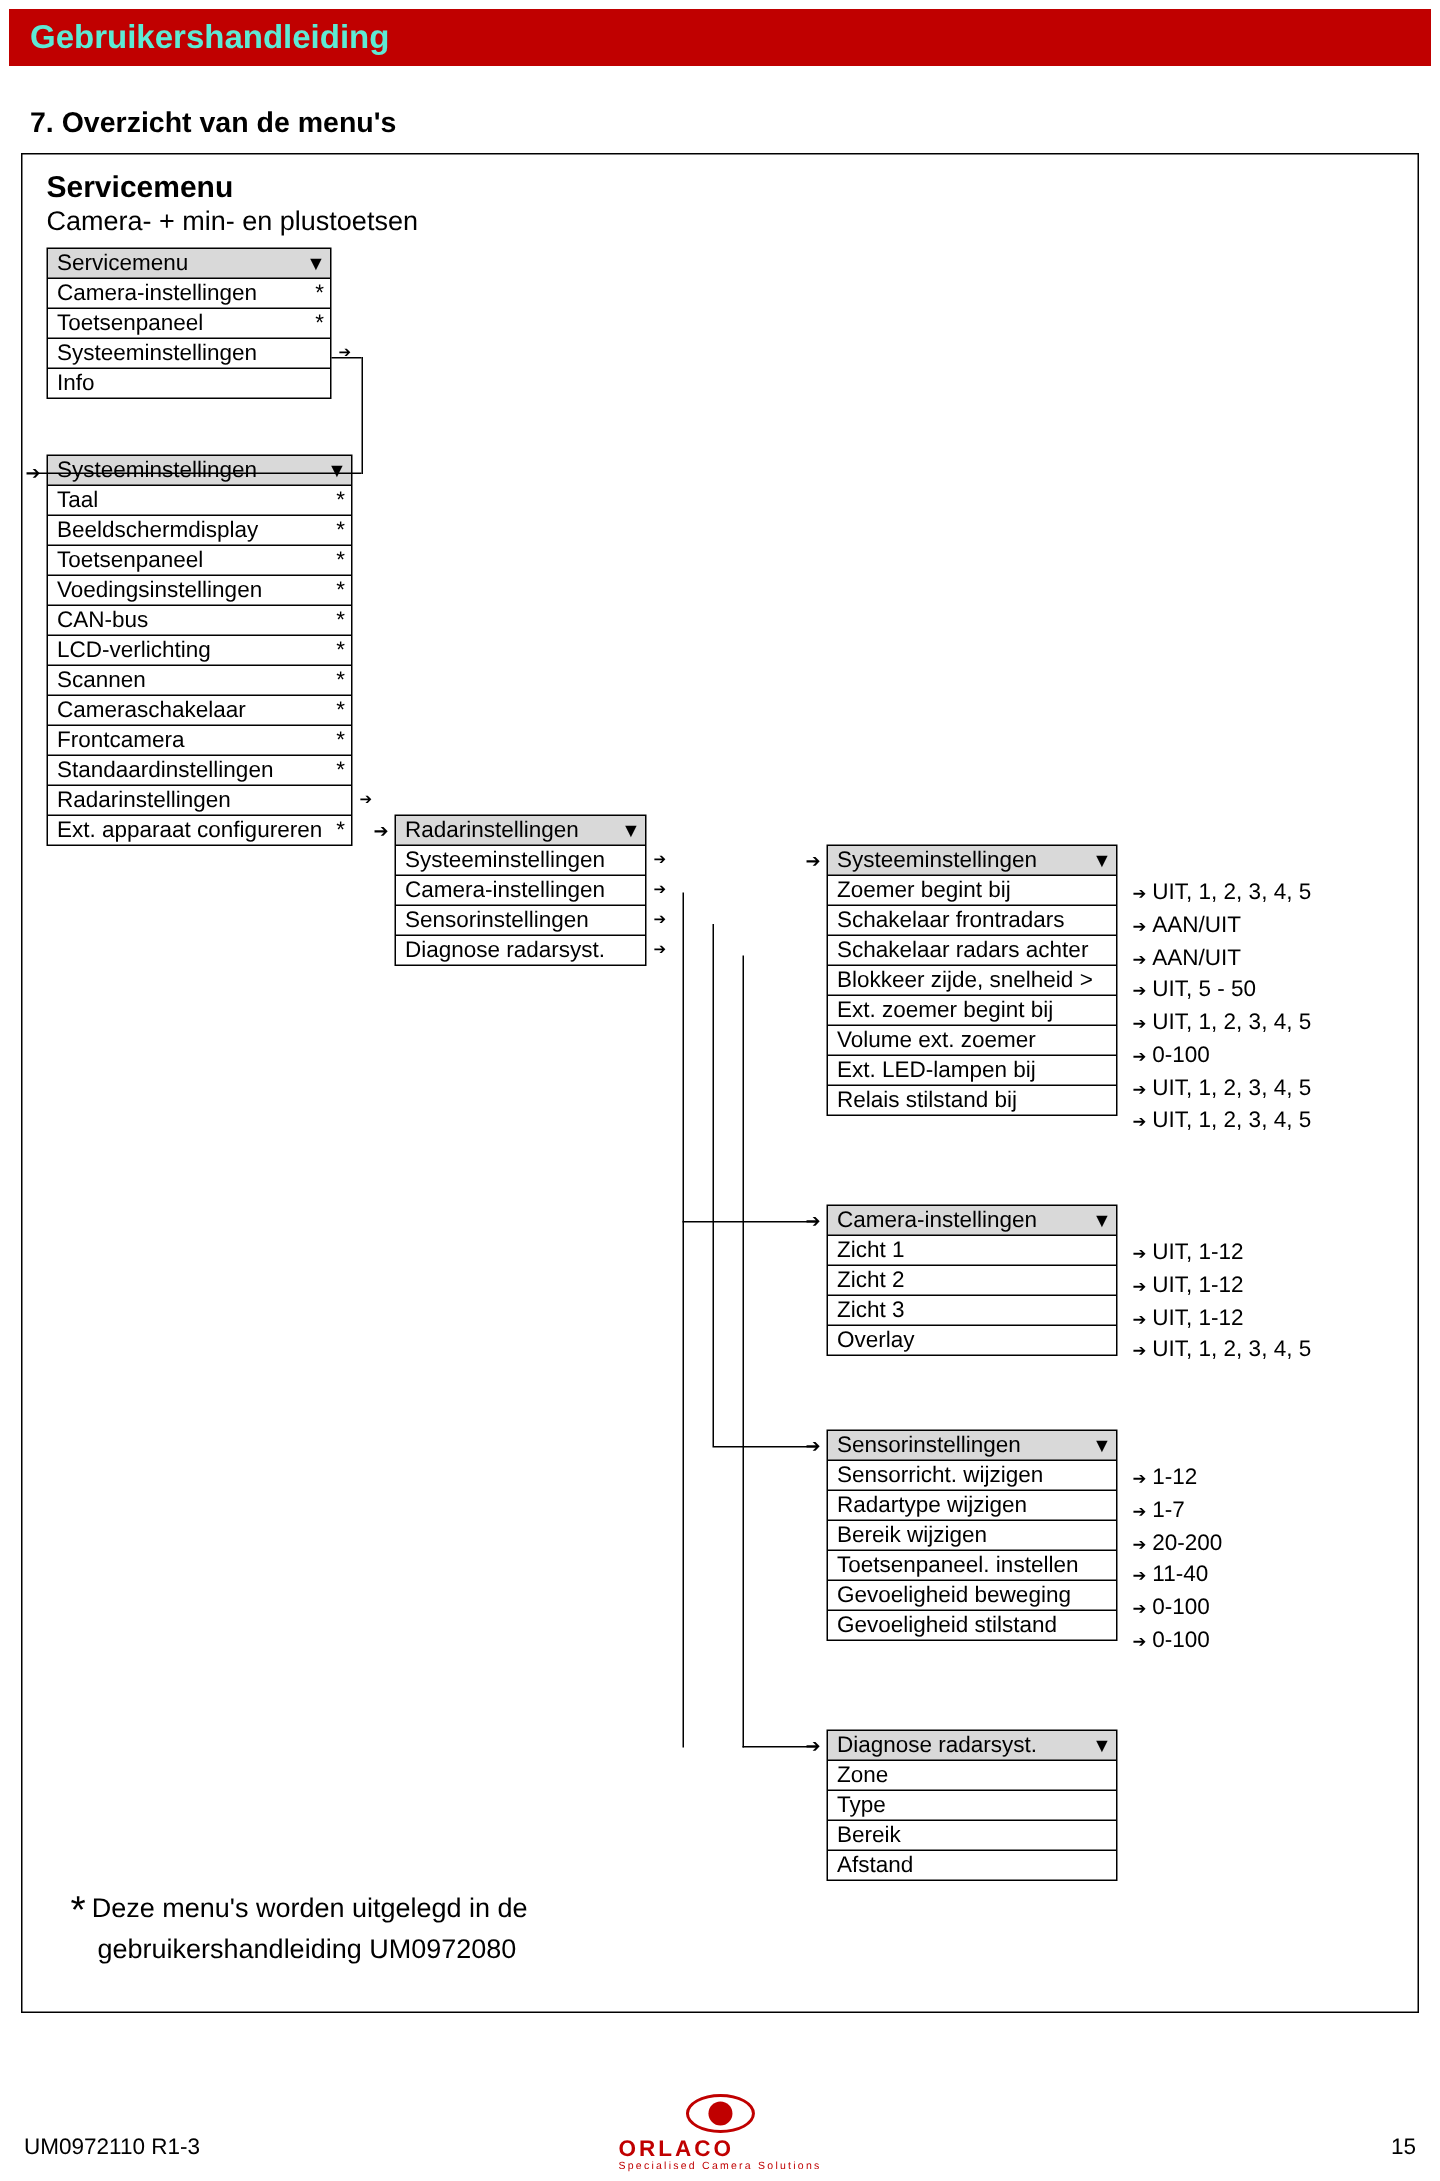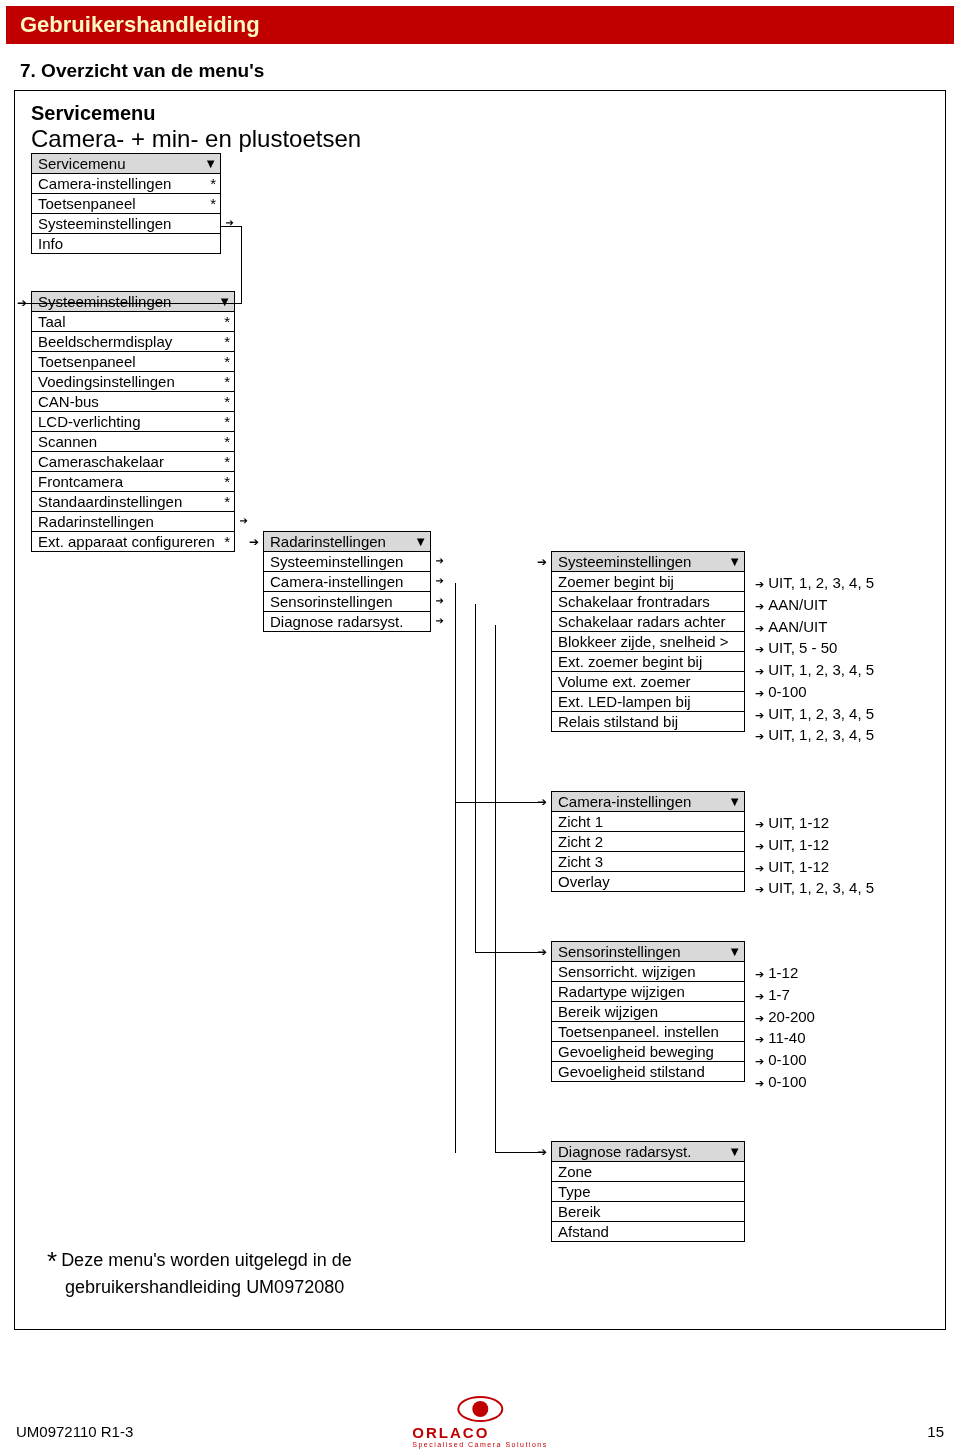--- a/index.html
+++ b/index.html
@@ -7,47 +7,47 @@
     font-family: Arial, Helvetica, sans-serif;
     width: 960px;
     height: 1454px;
     background: #fff;
     position: relative;
     font-size: 14px;
     color: #000;
   }
   .banner {
     background: #c00000;
-    color: #fef9c3;
+    color: #5eead4;
     padding: 6px 14px;
     font-size: 22px;
     font-weight: bold;
     margin: 6px 6px 0 6px;
   }
   .section-title {
     font-weight: bold;
     font-size: 19px;
-    margin: 16px 0 0 20px;
+    margin: 28px 0 0 20px;
     font-family: "Arial Narrow", Arial, sans-serif;
   }
   .diagram-frame {
     border: 1px solid #000;
     margin: 8px 14px 0 14px;
     padding: 10px 10px 14px 16px;
     position: relative;
     height: 1240px;
   }
   .subhead {
     font-size: 20px;
     font-weight: bold;
     font-family: "Arial Narrow", Arial, sans-serif;
     line-height: 1.2;
   }
   .subhead2 {
-    font-size: 24px;
+    font-size: 18px;
     font-family: "Arial Narrow", Arial, sans-serif;
     margin-bottom: 8px;
   }
   .menu-box {
     border: 1px solid #000;
     display: inline-block;
     position: absolute;
     font-family: "Arial Narrow", Arial, sans-serif;
     font-size: 15px;
   }

